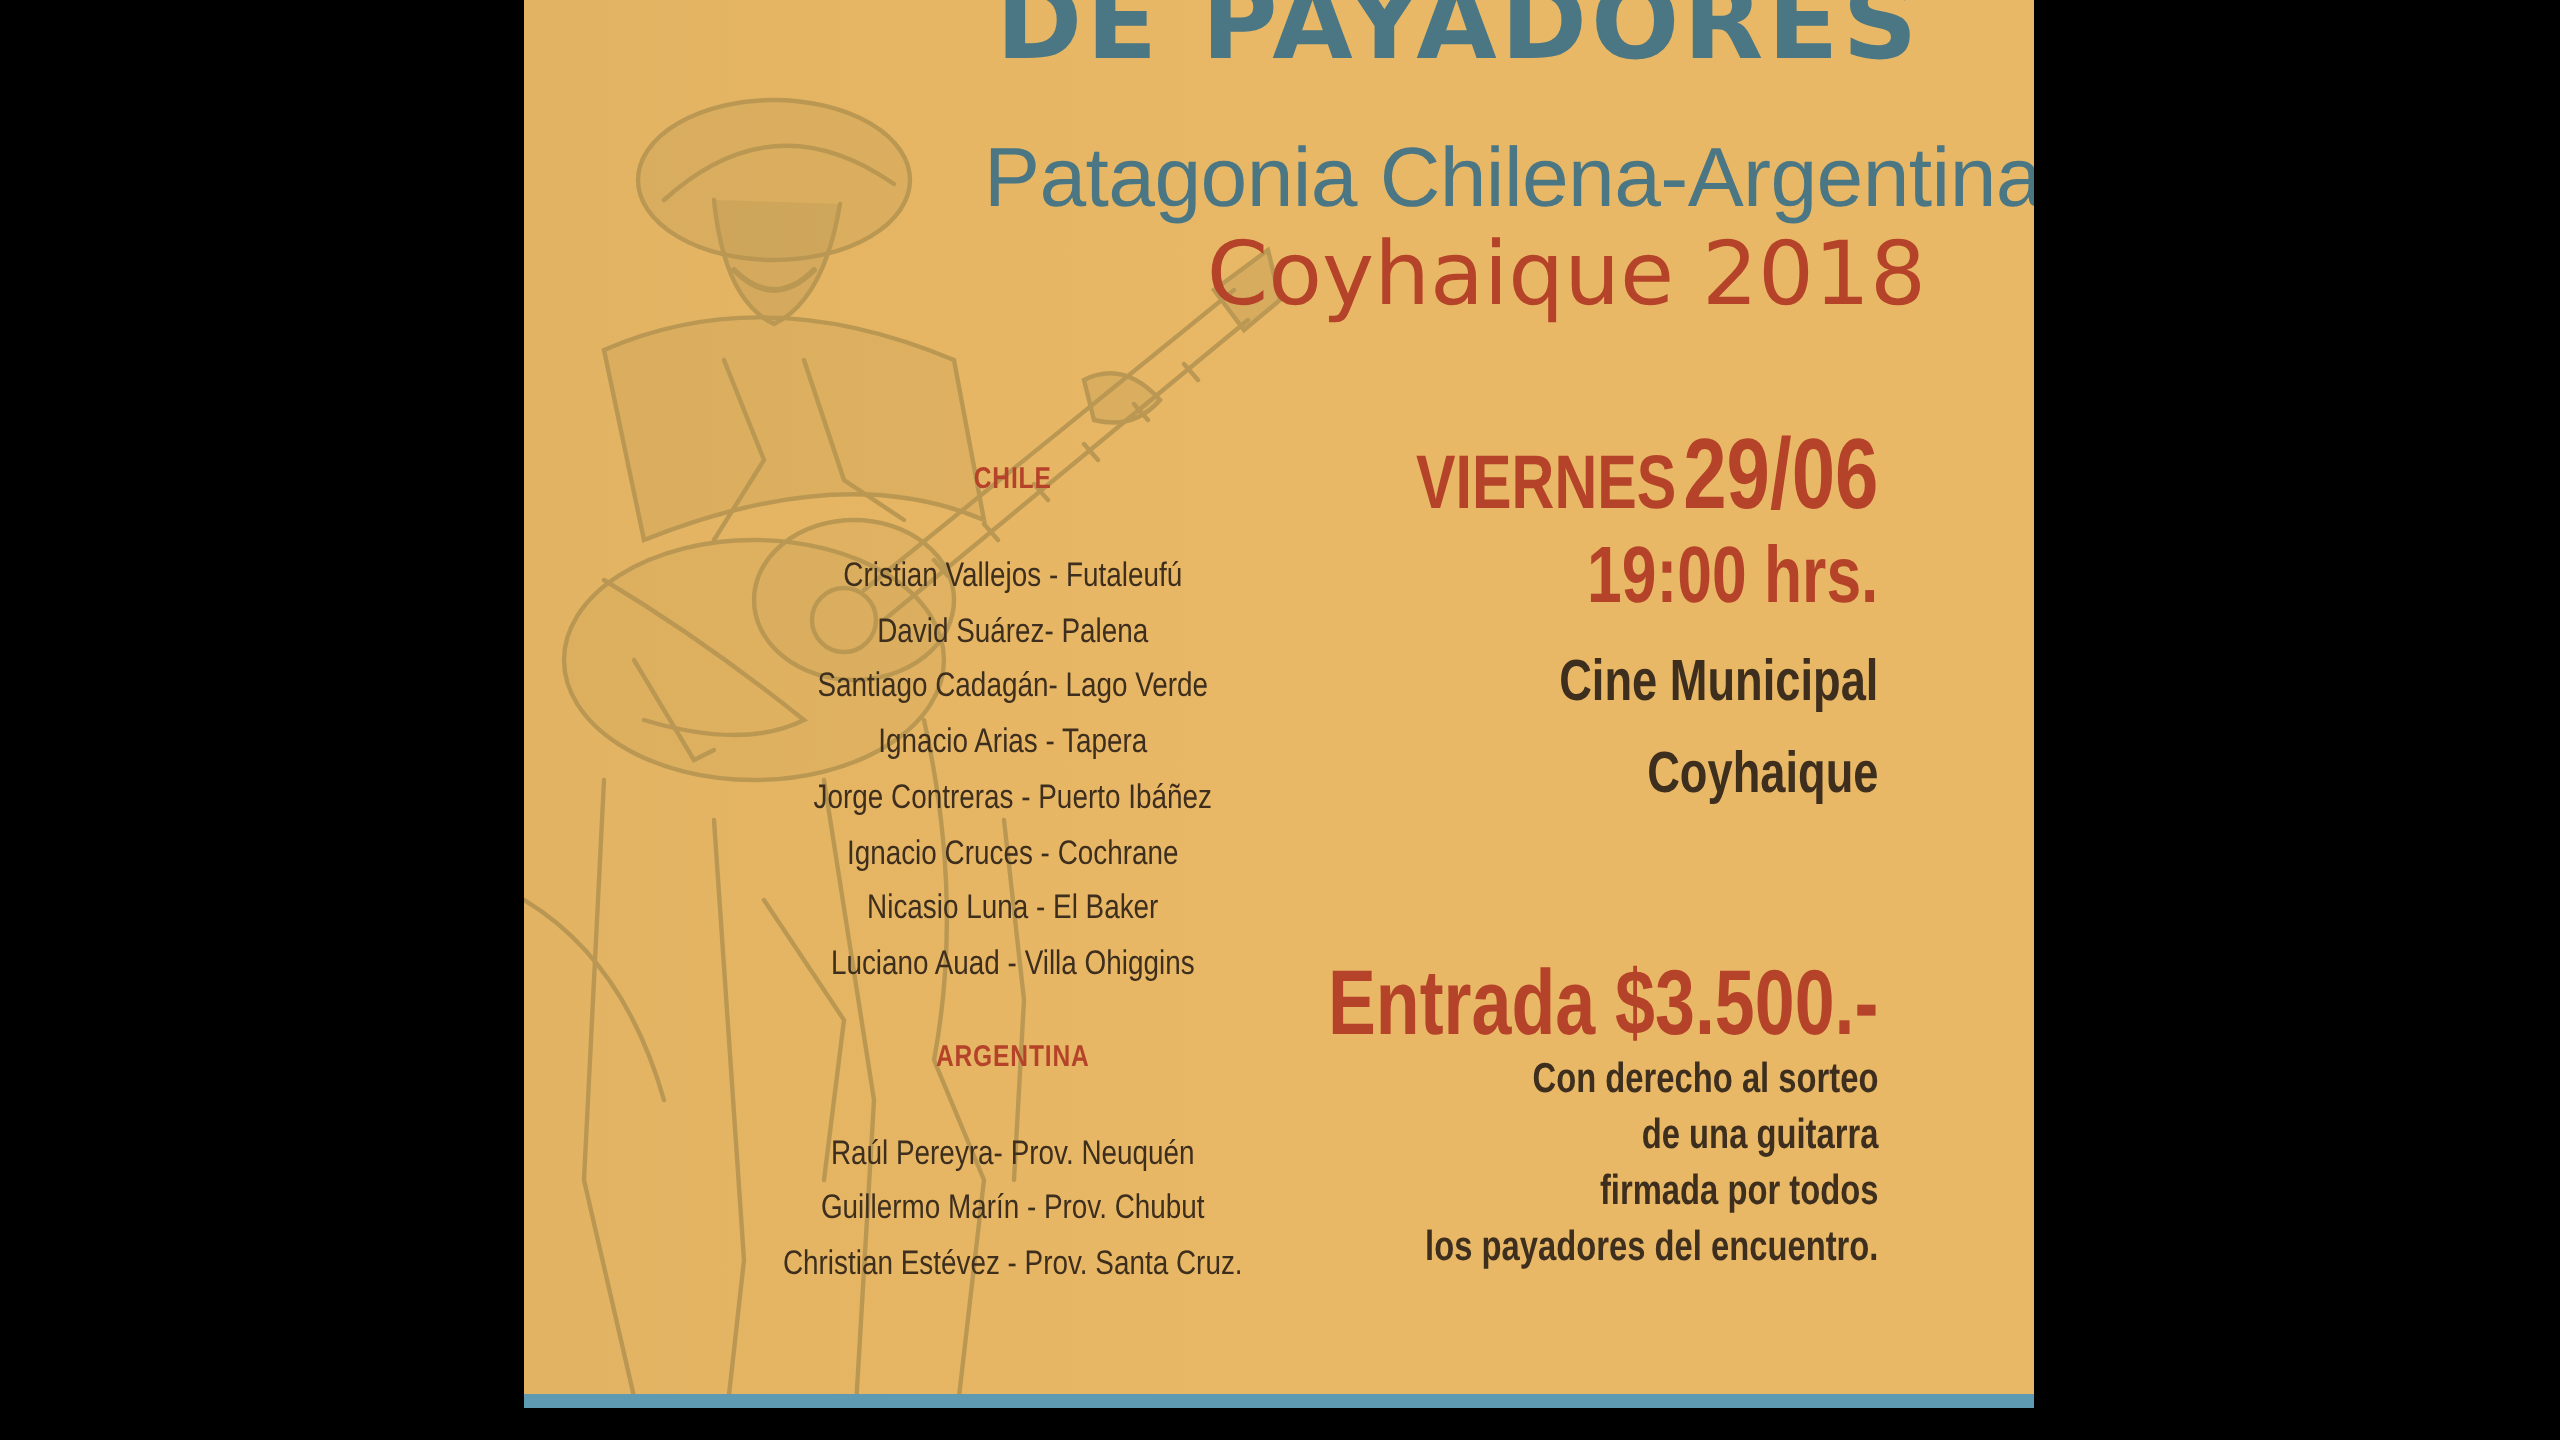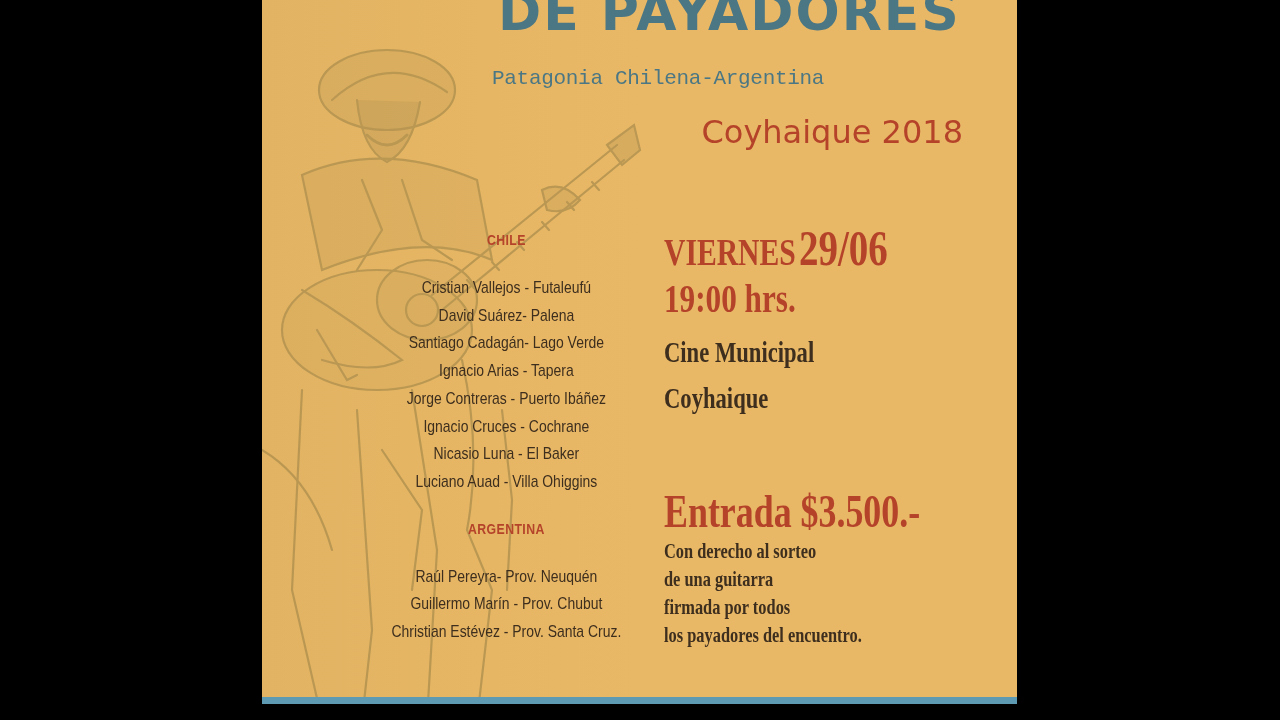--- a/index.html
+++ b/index.html
@@ -26,47 +26,48 @@
       position: absolute; left: 0; top: 30px; width: 380px; height: 690px;
     }
     .title-main {
       position: absolute; left: 236px; top: -14px;
       font-family: "DejaVu Sans", sans-serif; font-weight: bold;
       font-size: 52px; letter-spacing: 2px; color: #4b7784; line-height: 1;
       white-space: nowrap;
     }
     .title-sub {
       position: absolute; left: 230px; top: 68px;
-      font-family: Liberation Mono, monospace;
-      font-size: 21px; color: #4b7784; line-height: 1; white-space: nowrap;
+      font-family: Liberation Sans, sans-serif;
+      font-size: 42px; color: #4b7784; line-height: 1; white-space: nowrap;
       letter-spacing: -0.3px;
     }
     .title-city {
       position: absolute; right: 54px; top: 116px;
       font-family: "DejaVu Sans", sans-serif;
-      font-size: 32px; color: #b5432a; line-height: 1; white-space: nowrap;
+      font-size: 44px; color: #b5432a; line-height: 1; white-space: nowrap;
     }
     .lineup {
       position: absolute; right: 396px; top: 229px; text-align: center;
       font-family: "Liberation Sans Narrow", "Liberation Sans", sans-serif;
     }
     .country {
       font-size: 15px; font-weight: bold; color: #b5432a;
       transform: scaleX(0.82); transform-origin: right;
       letter-spacing: 0.5px; line-height: 22px;
     }
     .performer {
       font-size: 17px; color: #3d2e1e; line-height: 27.7px; white-space: nowrap;
       transform: scaleX(0.82); transform-origin: right;
     }
     .gap-after-country { height: 23px; }
     .gap-between { height: 22px; }
     .event {
-      position: absolute; left: 402px; top: 223px;
-      font-family: Liberation Serif, serif;
+      position: absolute; left: 402px; top: 212px;
+      font-family: Liberation Sans, sans-serif;
+      text-align: right;
     }
     .narrow { transform: scaleX(0.78); transform-origin: left; white-space: nowrap; }
     .day-date { color: #b5432a; font-weight: bold; line-height: 1; }
     .day { font-size: 38px; }
     .date { font-size: 50px; }
     .time { color: #b5432a; font-weight: bold; font-size: 40px; line-height: 1; margin-top: 6px; }
     .venue { color: #3d2e1e; font-weight: bold; font-size: 29px; line-height: 46px; margin-top: 10px; }
     .price { color: #b5432a; font-weight: bold; font-size: 46px; line-height: 1; margin-top: 68px; }
     .raffle { color: #3d2e1e; font-weight: bold; font-size: 21px; line-height: 28px; margin-top: 2px; }
   </style>

